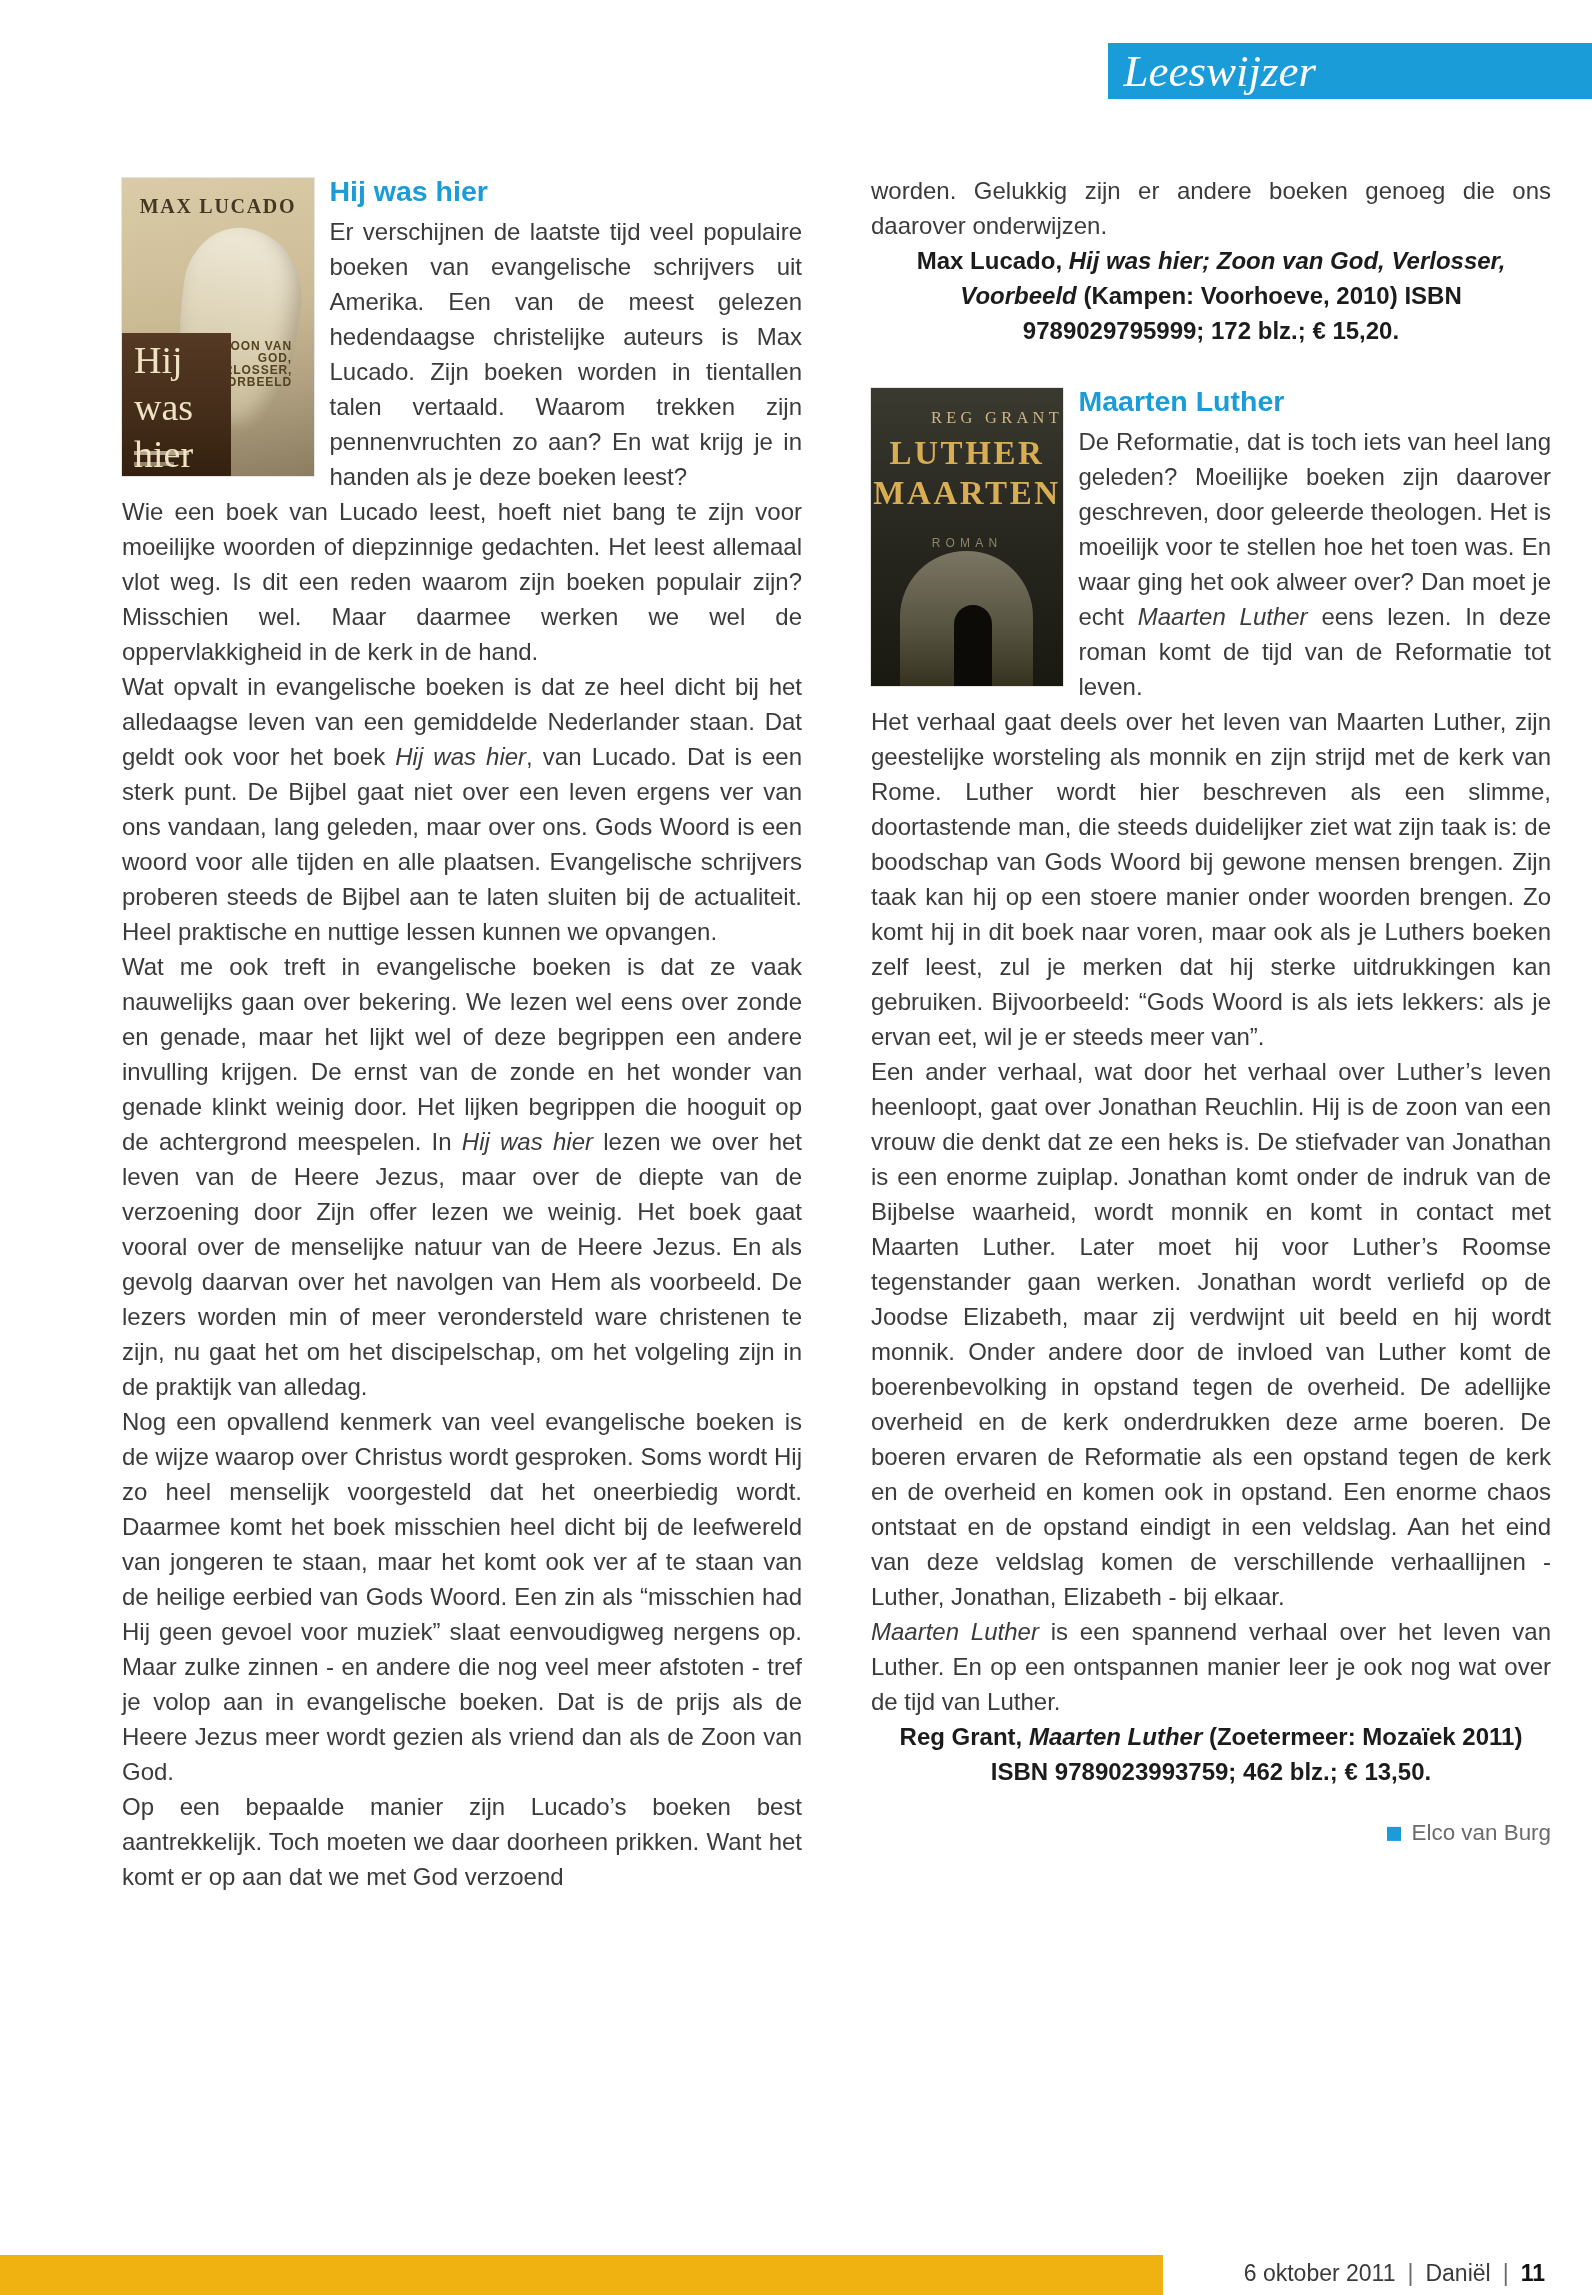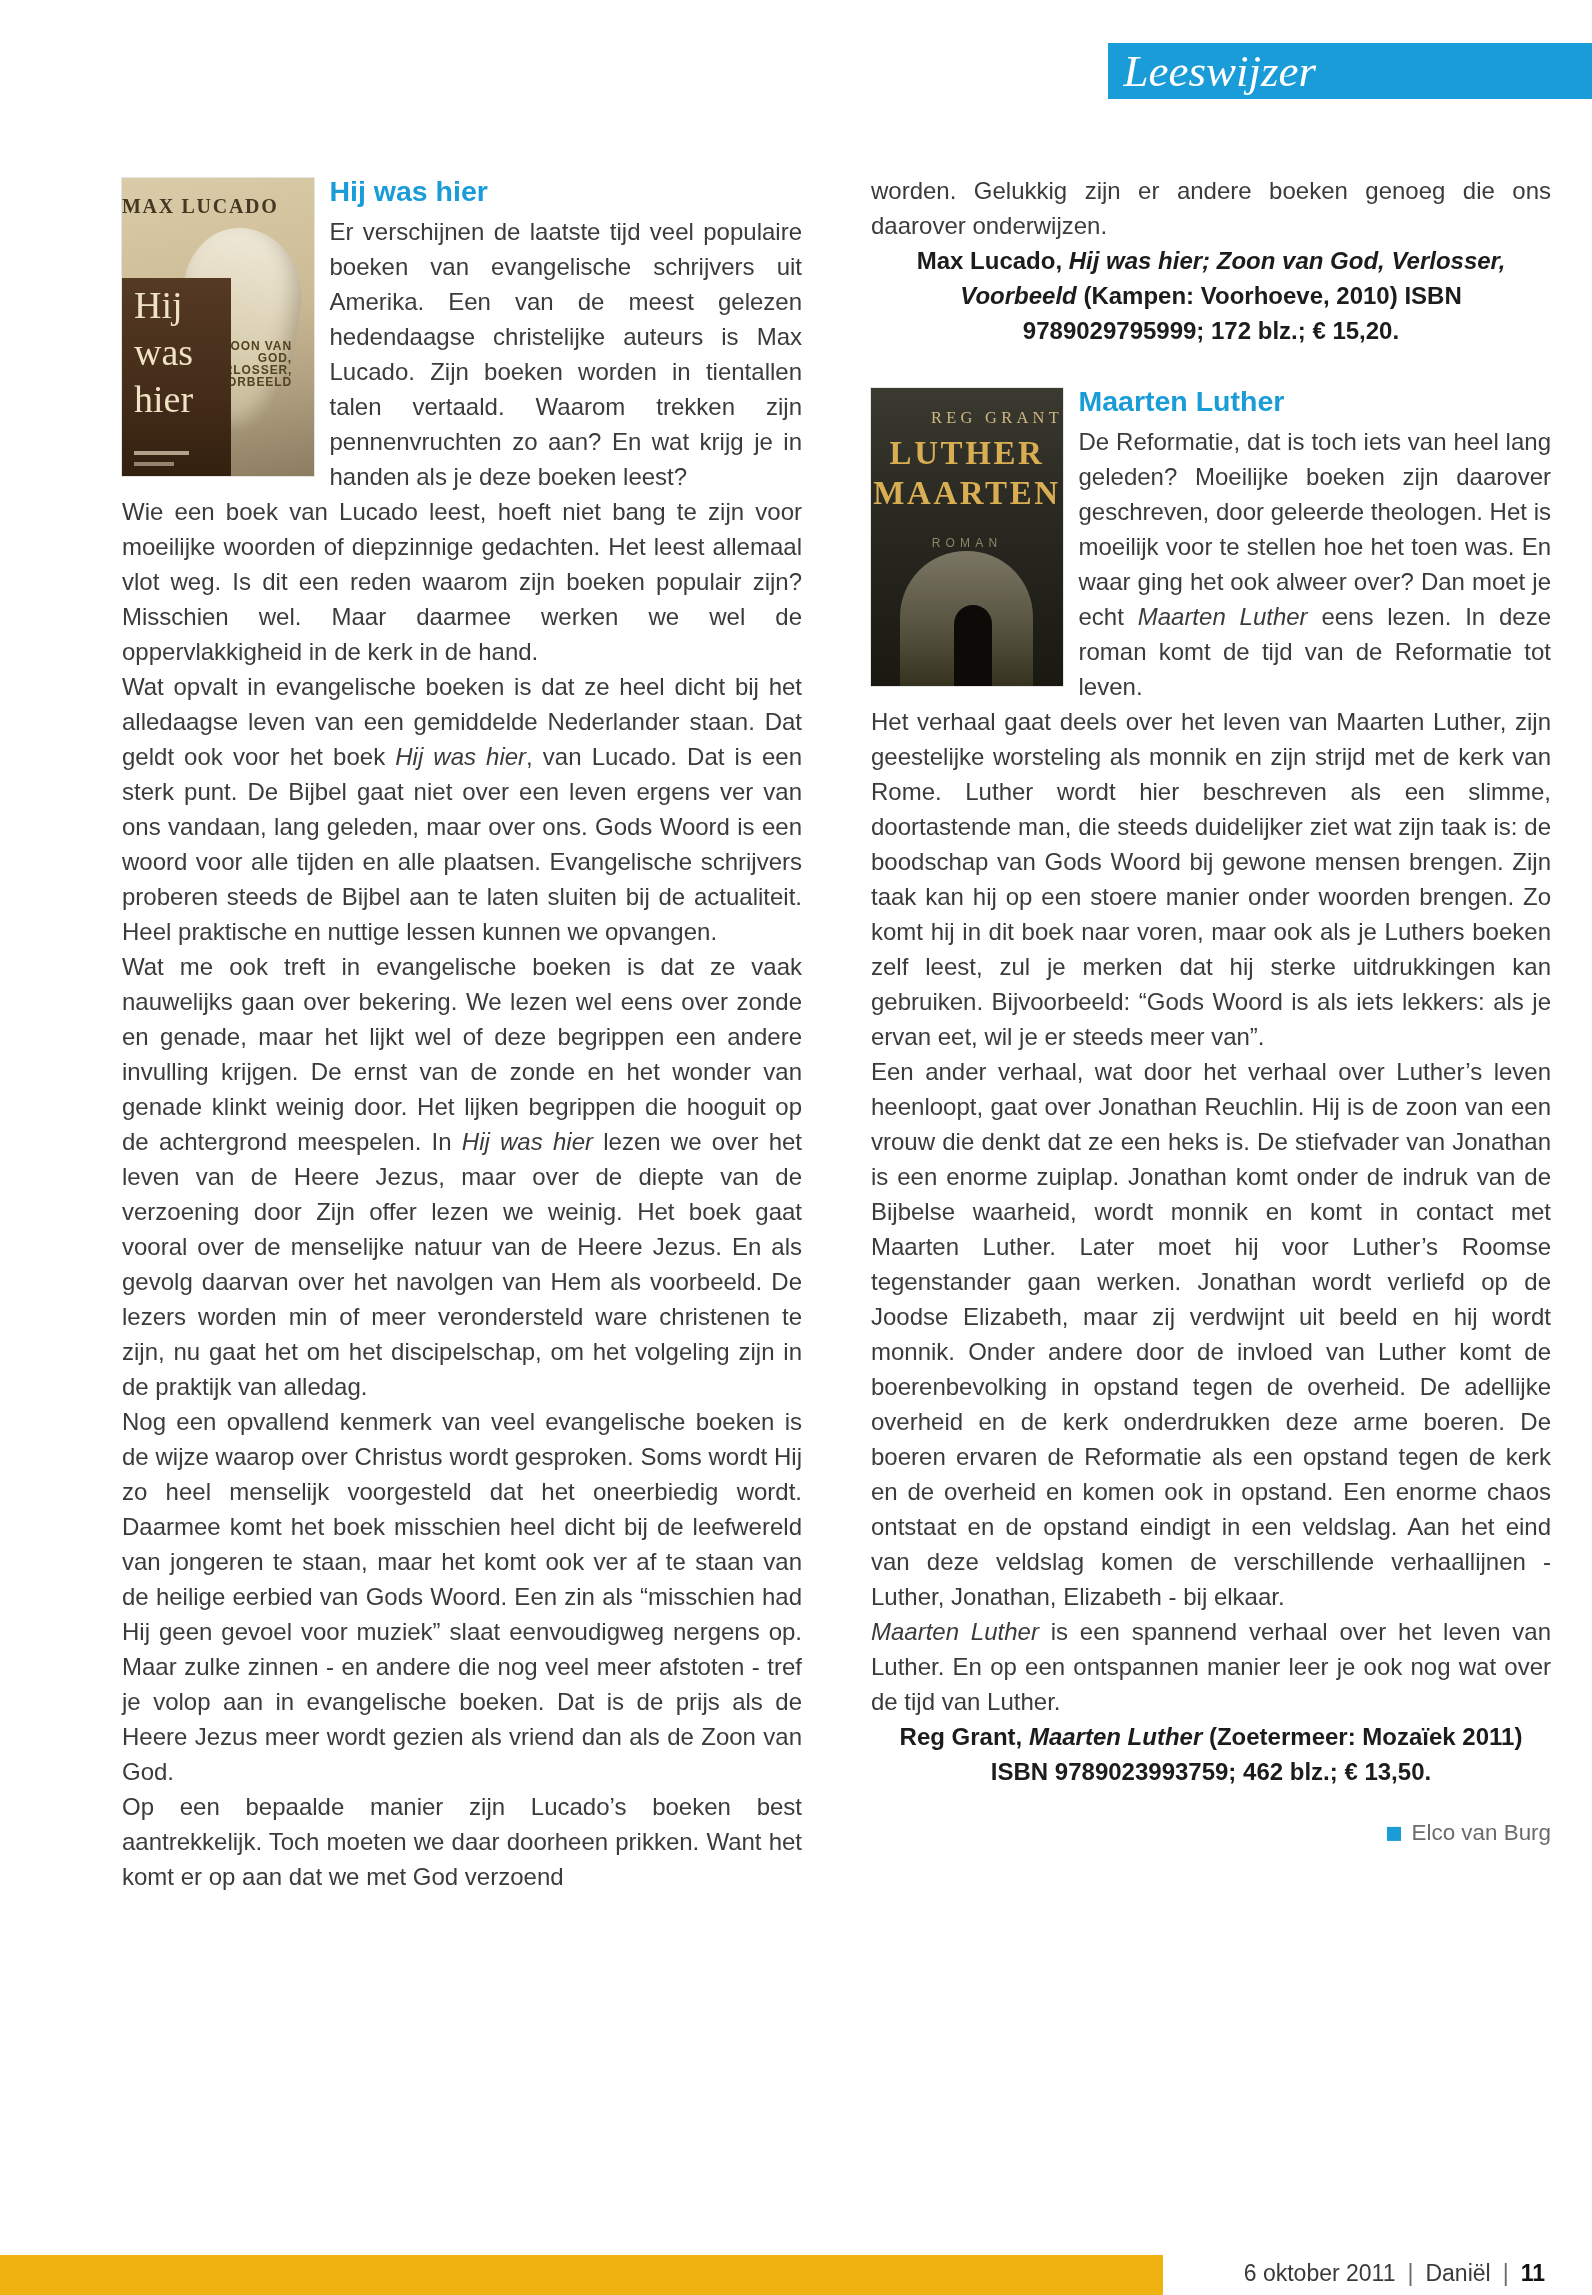--- a/index.html
+++ b/index.html
@@ -24,30 +24,30 @@
   .byline{margin-top:31px;text-align:right;color:#6b6b6b;font-size:22.4px;line-height:26px;}
   .sq{display:inline-block;width:14.7px;height:14.7px;background:var(--accent,#1a9cd8);
       margin-right:10.4px;transform:translateY(0.9px);}
   .review2{margin-top:35px;}
 
   
   .cover{float:left;width:192px;height:298px;margin:5.2px 15.5px 8.6px 0;
          position:relative;overflow:hidden;box-shadow:0 0 0 0.9px rgba(0,0,0,.12);}
 
   .cover1{background:linear-gradient(170deg,#dbcca9 0%,#cbbb95 45%,#b0a081 72%,#8c7c60 100%);}
-  .c1-author{position:absolute;top:10.4px;left:0;right:0;text-align:left;
+  .c1-author{position:absolute;top:10.4px;left:0;right:0;text-align:center;
              font-family:"Liberation Serif",serif;font-weight:bold;color:#453823;
              font-size:20px;letter-spacing:1.7px;}
   .c1-robe{position:absolute;top:50px;left:57px;width:119px;height:207px;
            background:linear-gradient(185deg,#f0ead9,#d8cdaf 60%,#bfb292);
            border-radius:46% 54% 40% 60%/30% 34% 62% 58%;transform:rotate(6deg);
            box-shadow:inset -8.6px -10.4px 19px rgba(90,70,40,.35);}
   .c1-sub{position:absolute;top:162px;right:22px;width:86px;text-align:right;
           color:#54431f;font-size:12px;line-height:12px;font-weight:bold;letter-spacing:0.9px;}
-  .c1-panel{position:absolute;left:0;bottom:0;width:109px;height:198px;
+  .c1-panel{position:absolute;left:0;bottom:0;width:109px;height:143px;
             background:linear-gradient(180deg,#553a24 0%,#432c19 60%,#33200f 100%);
             padding-top:3.5px;box-sizing:border-box;}
   .c1-word{font-family:"Liberation Serif",serif;color:#efe3c4;font-size:38px;
            line-height:47px;padding-left:12px;}
   .c1-bar1{position:absolute;left:12px;bottom:21px;width:55px;height:4.3px;background:rgba(240,230,200,.65);}
   .c1-bar2{position:absolute;left:12px;bottom:10.4px;width:40px;height:4.3px;background:rgba(240,230,200,.5);}
 
   .cover2{background:linear-gradient(180deg,#3b3a30 0%,#2a2922 40%,#191811 100%);}
   .c2-author{position:absolute;top:12px;left:0;right:0;text-align:right;color:#cdb684;
              font-size:16.4px;letter-spacing:4.3px;font-family:"Liberation Serif",serif;}

